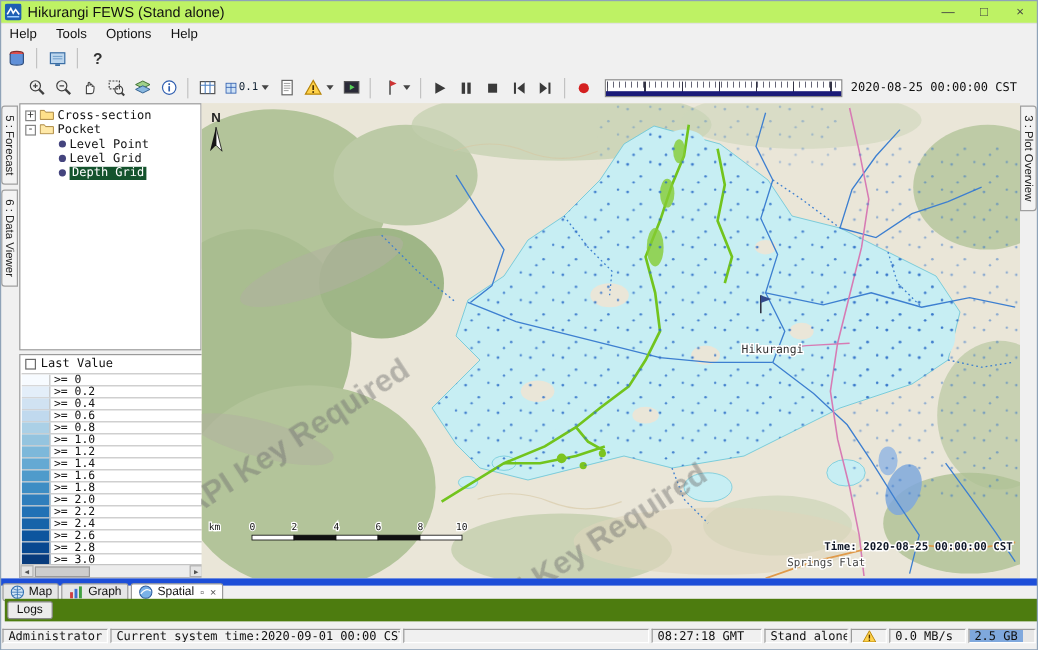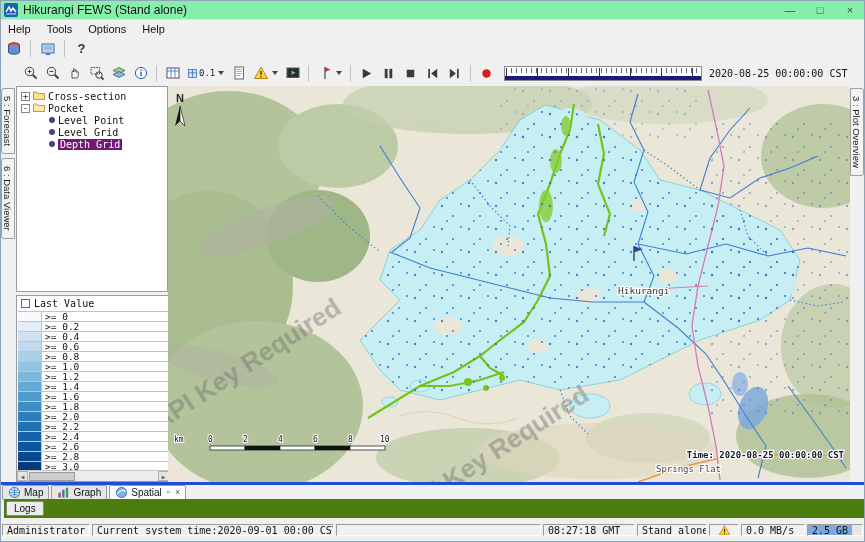--- a/index.html
+++ b/index.html
@@ -1,20 +1,20 @@
 <!DOCTYPE html>
 <html><head>
 <meta charset="utf-8">
 <style>
   *{box-sizing:border-box;margin:0;padding:0}
   html,body{width:865px;height:542px}
   body{position:relative;overflow:hidden;font-family:"Liberation Sans",sans-serif;background:#f0f0f0;color:#111}
   .frame{position:absolute;inset:0;border:1px solid #8fa3b8;pointer-events:none;z-index:99}
   
-  .titlebar{position:absolute;left:0;top:0;right:0;height:20px;background:#86efac;display:flex;align-items:center;font-size:12px;border-bottom:1px solid #e3e3e3}
+  .titlebar{position:absolute;left:0;top:0;right:0;height:20px;background:#bef264;display:flex;align-items:center;font-size:12px;border-bottom:1px solid #e3e3e3}
   .app-icon{width:14px;height:14px;margin:0 5px 0 4px;flex:0 0 14px}
   .win-controls{margin-left:auto;display:flex;height:100%}
   .win-btn{width:30px;display:flex;align-items:center;justify-content:center;font-size:11px;color:#444}
   
   .menubar{position:absolute;left:0;top:20px;right:0;height:17px;background:#f0f0f0;display:flex;align-items:center;font-size:11px}
   .menu-item{padding:1px 8px}
   
   .toolbar1{position:absolute;left:0;top:37px;right:0;height:23px;background:#f0f0f0;display:flex;align-items:center;padding-left:3px;gap:2px}
   .toolbar2{position:absolute;left:0;top:60px;right:0;height:26px;background:#f0f0f0;display:flex;align-items:center;padding:0 8px 0 20px;gap:1px}
   .tbtn{width:21px;height:20px;display:flex;align-items:center;justify-content:center;border:1px solid transparent;border-radius:2px}
@@ -32,39 +32,39 @@
   .leftstrip{position:absolute;left:0;top:86px;width:16px;bottom:60px;background:#f0f0f0;display:flex;flex-direction:column}
   .rightstrip{position:absolute;right:0;top:86px;width:15px;bottom:60px;background:#f0f0f0;display:flex;flex-direction:column;align-items:flex-end}
   .vtab{writing-mode:vertical-rl;font-size:9.5px;color:#222;background:#f3f3f3;border:1px solid #9f9f9f;margin:2px 0 2px 1px;padding:7px 1px;border-radius:3px 0 0 3px;white-space:nowrap;width:14px;text-align:center}
   .vtab-r{writing-mode:vertical-rl;font-size:9.5px;color:#222;background:#f3f3f3;border:1px solid #9f9f9f;margin:2px 1px 2px 0;padding:7px 1px;border-radius:0 3px 3px 0;white-space:nowrap;width:14px;text-align:center}
   
   .treepanel{position:absolute;left:16px;top:86px;width:152px;height:206px;background:#fff;border:1px solid #9a9a9a;font-family:"DejaVu Sans Mono",monospace;font-size:10px;padding-top:3px;overflow:hidden}
   .trow{display:flex;align-items:center;height:12px;gap:3px;padding-left:4px;white-space:nowrap}
   .trow.child{padding-left:32px}
   .expander{width:9px;height:9px;border:1px solid #848484;background:#fff;font-size:9px;line-height:7px;text-align:center;flex:0 0 9px;color:#333}
   .dot{width:6px;height:6px;border-radius:50%;background:#44447e;flex:0 0 6px}
-  .tlabel.sel{background:#701a75;color:#fff;padding:0 2px}
+  .tlabel.sel{background:#14532d;color:#fff;padding:0 2px}
   
   .legendpanel{position:absolute;left:16px;top:295px;width:167px;height:187px;background:#fff;border:1px solid #9a9a9a;font-family:"DejaVu Sans Mono",monospace;font-size:10px}
   .legend-header{height:14px;display:flex;align-items:center;gap:4px;padding-left:4px}
   .checkbox{width:9px;height:9px;border:1px solid #6a6a6a;background:#fff;flex:0 0 9px}
   .legend-list{position:absolute;top:15px;left:1px;right:13px;bottom:11px;overflow:hidden;border-top:1px solid #c4c4c4}
   .legend-row{display:flex;align-items:stretch;height:10px;border-bottom:1px solid #c4c4c4}
   .swatch{width:24px;border-right:1px solid #c4c4c4;flex:0 0 24px}
   .legend-label{padding-left:3px;font-size:9.5px;line-height:9px}
   .vscroll{position:absolute;top:15px;right:0;width:13px;bottom:11px;background:#ececec;border-left:1px solid #c4c4c4;display:flex;flex-direction:column;align-items:center;font-size:6px;color:#555}
   .sbarrow{width:12px;height:11px;border:1px solid #b0b0b0;background:#e4e4e4;display:flex;align-items:center;justify-content:center}
   .vthumb{width:10px;height:38px;background:#cdcdcd;border:1px solid #9a9a9a;margin-top:1px}
   .hscroll{position:absolute;left:0;right:13px;bottom:0;height:11px;background:#ececec;border-top:1px solid #c4c4c4;display:flex;align-items:center;font-size:6px;color:#555}
   .hthumb{width:46px;height:9px;background:#cdcdcd;border:1px solid #9a9a9a;margin-left:1px}
   
   .map{position:absolute;left:168px;top:86px;right:15px;bottom:60px;background:#eae6d8;overflow:hidden}
   .map svg{display:block;width:100%;height:100%}
   
-  .bottomtabs{position:absolute;left:0;top:482px;right:0;height:17px;background:#f0f0f0;display:flex;align-items:center;padding-left:2px;gap:2px;border-top:3px solid #1d4ed8}
+  .bottomtabs{position:absolute;left:0;top:482px;right:0;height:17px;background:#f0f0f0;display:flex;align-items:center;padding-left:2px;gap:2px;border-top:6px solid #1d4ed8}
   .btab{display:flex;align-items:center;gap:3px;font-size:10px;padding:0 5px;border:1px solid #9a9a9a;background:#e6e6e6;height:15px;border-radius:2px}
   .btab.active{background:#fff}
   .btab .mini{font-size:9px;color:#555;margin-left:2px}
   .logsrow{position:absolute;left:4px;top:499px;right:0;height:19px;background:#4d7c0f;display:flex;align-items:center;padding-left:2px}
   .logs-btn{font-size:10px;border:1px solid #8a8a8a;background:#ececec;padding:1px 7px;border-radius:2px}
   
   .statusbar{position:absolute;left:0;top:518px;right:0;height:24px;background:#f0f0f0;display:flex;align-items:stretch;font-family:"DejaVu Sans Mono",monospace;font-size:10px;padding:2px 1px}
   .scell{border:1px solid;border-color:#9a9a9a #fff #fff #9a9a9a;display:flex;align-items:center;padding:0 4px;margin:4px 1px;white-space:nowrap;overflow:hidden}
   .scell.spacer{flex:1}
   .scell.mem{background:linear-gradient(90deg,#7fa8dd 0 82%,#e6e6e6 82%)}

